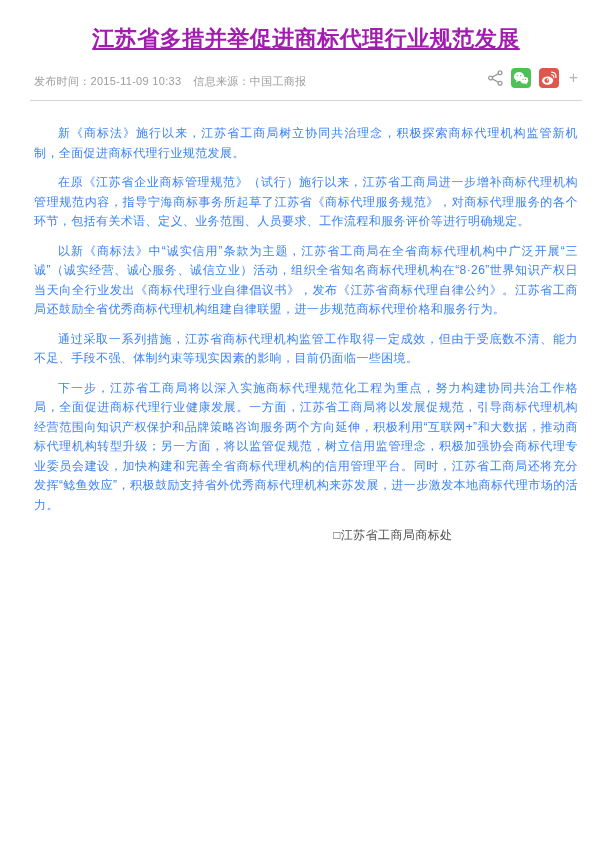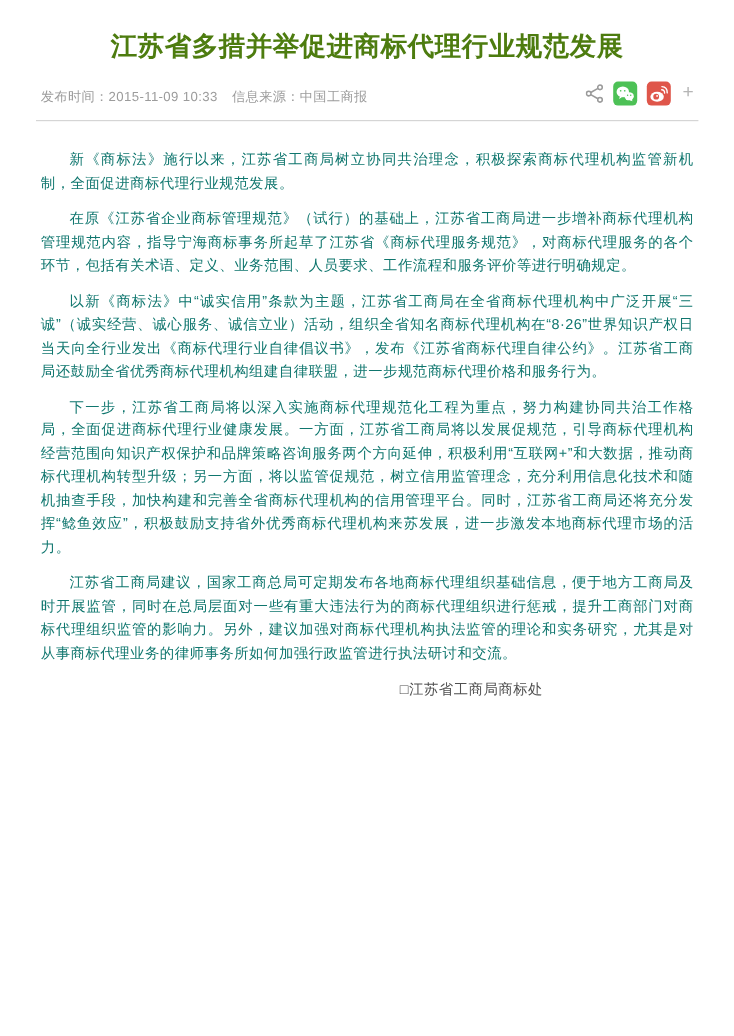--- a/index.html
+++ b/index.html
@@ -11,23 +11,24 @@
     font-family: "Liberation Sans", "DejaVu Sans", sans-serif;
     overflow-x: hidden;
   }
   .page { padding: 24px 34px 14px 34px; }
 
   .article-title {
     font-size: 22px;
     line-height: 30px;
     font-weight: bold;
     text-align: center;
-    color: #4d7c0f;
+    color: #a21caf;
     letter-spacing: 0.5px;
     margin-bottom: 16px;
+    text-decoration: underline;
   }
 
   .meta-row {
     position: relative;
     height: 22px;
     margin-bottom: 6px;
   }
   .meta {
     text-align: left;
     font-size: 11px;
@@ -69,21 +70,21 @@
     border: none;
     border-top: 1px solid #d5d5d5;
     margin: 8px -4px 0 -4px;
   }
 
   .article-body { margin-top: 23px; }
   .article-body p {
     font-size: 12px;
     letter-spacing: 0.4px;
     line-height: 19.5px;
-    color: #0f766e;
+    color: #3b82f6;
     text-align: justify;
     text-indent: 2em;
     margin-bottom: 10px;
   }
 
   .signature {
     margin: 12px 0 10px 55%;
     font-size: 12px;
     letter-spacing: 0.4px;
     color: #4f4f4f;
@@ -136,21 +137,21 @@
       </span>
 
       <span class="share-btn plus">+</span>
     </div>
   </div>
 
   <hr class="divider">
 
   <div class="article-body" id="article-body">
       <p>新《商标法》施行以来，江苏省工商局树立协同共治理念，积极探索商标代理机构监管新机制，全面促进商标代理行业规范发展。</p>
-      <p>在原《江苏省企业商标管理规范》（试行）的基础上，江苏省工商局进一步增补商标代理机构管理规范内容，指导宁海商标事务所起草了江苏省《商标代理服务规范》，对商标代理服务的各个环节，包括有关术语、定义、业务范围、人员要求、工作流程和服务评价等进行明确规定。</p>
+      <p>在原《江苏省企业商标管理规范》（试行）施行以来，江苏省工商局进一步增补商标代理机构管理规范内容，指导宁海商标事务所起草了江苏省《商标代理服务规范》，对商标代理服务的各个环节，包括有关术语、定义、业务范围、人员要求、工作流程和服务评价等进行明确规定。</p>
       <p>以新《商标法》中“诚实信用”条款为主题，江苏省工商局在全省商标代理机构中广泛开展“三诚”（诚实经营、诚心服务、诚信立业）活动，组织全省知名商标代理机构在“8·26”世界知识产权日当天向全行业发出《商标代理行业自律倡议书》，发布《江苏省商标代理自律公约》。江苏省工商局还鼓励全省优秀商标代理机构组建自律联盟，进一步规范商标代理价格和服务行为。</p>
-      <p>下一步，江苏省工商局将以深入实施商标代理规范化工程为重点，努力构建协同共治工作格局，全面促进商标代理行业健康发展。一方面，江苏省工商局将以发展促规范，引导商标代理机构经营范围向知识产权保护和品牌策略咨询服务两个方向延伸，积极利用“互联网+”和大数据，推动商标代理机构转型升级；另一方面，将以监管促规范，树立信用监管理念，充分利用信息化技术和随机抽查手段，加快构建和完善全省商标代理机构的信用管理平台。同时，江苏省工商局还将充分发挥“鲶鱼效应”，积极鼓励支持省外优秀商标代理机构来苏发展，进一步激发本地商标代理市场的活力。</p>
-      <p>江苏省工商局建议，国家工商总局可定期发布各地商标代理组织基础信息，便于地方工商局及时开展监管，同时在总局层面对一些有重大违法行为的商标代理组织进行惩戒，提升工商部门对商标代理组织监管的影响力。另外，建议加强对商标代理机构执法监管的理论和实务研究，尤其是对从事商标代理业务的律师事务所如何加强行政监管进行执法研讨和交流。</p>
+      <p>通过采取一系列措施，江苏省商标代理机构监管工作取得一定成效，但由于受底数不清、能力不足、手段不强、体制约束等现实因素的影响，目前仍面临一些困境。</p>
+      <p>下一步，江苏省工商局将以深入实施商标代理规范化工程为重点，努力构建协同共治工作格局，全面促进商标代理行业健康发展。一方面，江苏省工商局将以发展促规范，引导商标代理机构经营范围向知识产权保护和品牌策略咨询服务两个方向延伸，积极利用“互联网+”和大数据，推动商标代理机构转型升级；另一方面，将以监管促规范，树立信用监管理念，积极加强协会商标代理专业委员会建设，加快构建和完善全省商标代理机构的信用管理平台。同时，江苏省工商局还将充分发挥“鲶鱼效应”，积极鼓励支持省外优秀商标代理机构来苏发展，进一步激发本地商标代理市场的活力。</p>
     </div>
 
   <div class="signature">□江苏省工商局商标处</div>
 
 </div>
 
 </body></html>

